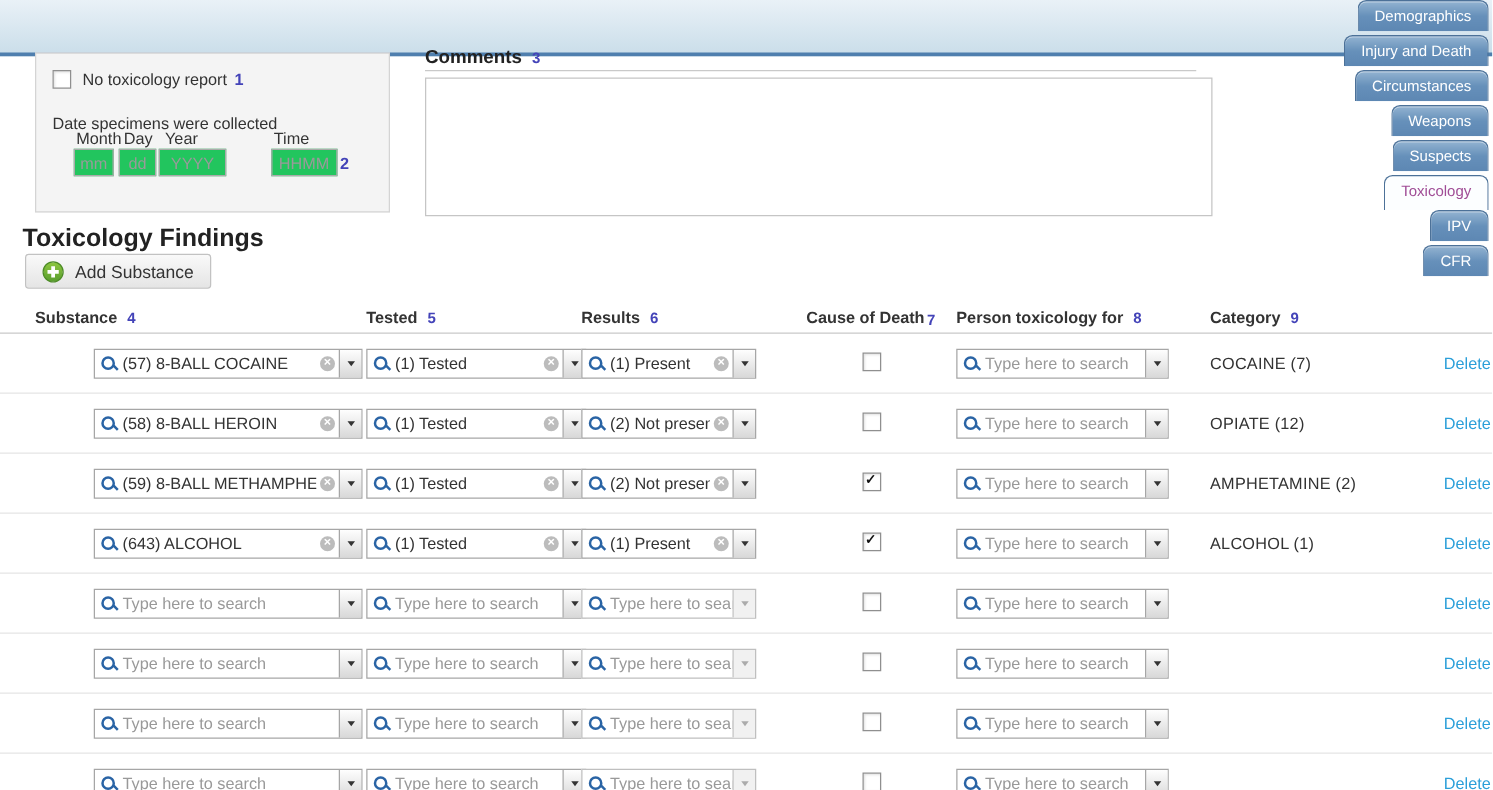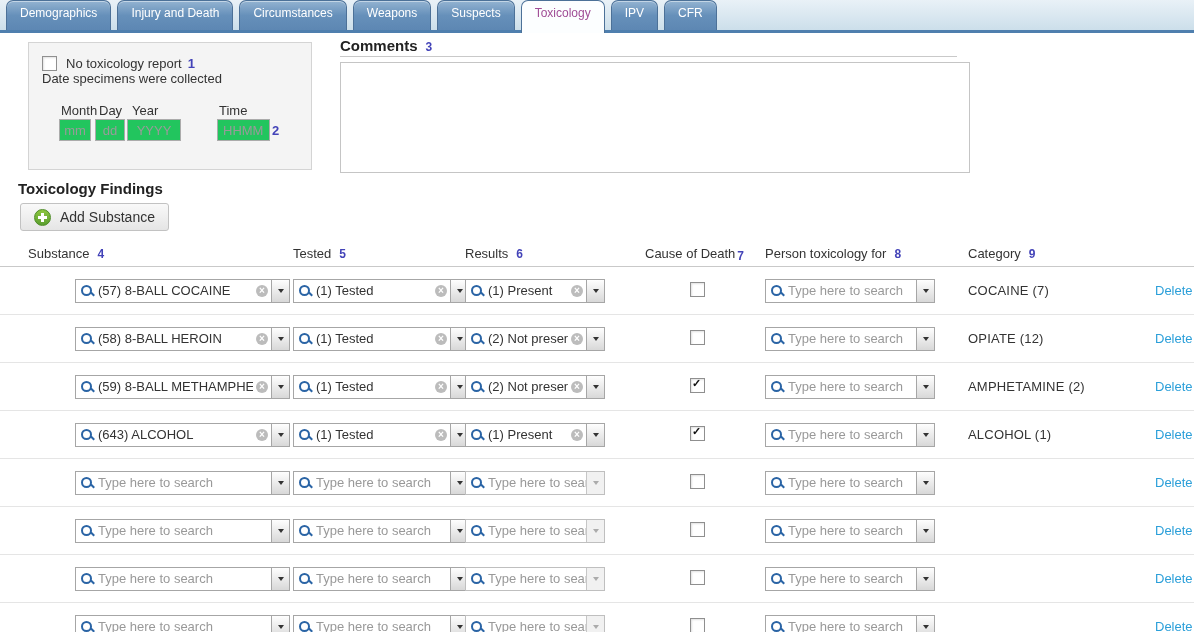--- a/index.html
+++ b/index.html
@@ -1,69 +1,69 @@
 <!DOCTYPE html>
 <html><head>
 <meta charset="utf-8">
 <style>
   html,body{margin:0;padding:0;}
   #page{width:1194px;height:632px;position:relative;overflow:hidden;background:#fff;
         font-family:"Liberation Sans",sans-serif;font-size:13px;color:#333;}
 
   
-  .tabstrip{position:relative;height:33px;background:linear-gradient(#e9f1f7,#c9dde9);
-            display:flex;padding-left:3px;}
+  .tabstrip{position:relative;height:45px;background:linear-gradient(#e9f1f7,#c9dde9);
+            display:flex;align-items:flex-end;padding-left:3px;flex-direction:column;}
   .tabbar{position:absolute;left:0;right:0;bottom:0;height:3px;background:#4f7fae;}
   .tab{position:relative;z-index:1;margin:0 3px 3px 3px;
        background:linear-gradient(#93b3d1 0%,#6690ba 50%,#5d87b3 100%);
        border:1px solid #4c7198;border-bottom:none;border-radius:7px 7px 0 0;
        color:#fff;font-size:12px;padding:5px 13px;cursor:pointer;white-space:nowrap;
        box-shadow:inset 0 1px 0 rgba(255,255,255,.45);}
   .tab.active{background:#fcfeff;color:#a04d96;margin-bottom:0;padding-bottom:8px;z-index:2;
        box-shadow:none;}
 
   .num{color:#4343b8;font-weight:bold;}
 
   
   .toxpanel{position:absolute;left:28px;top:42px;width:282px;height:126px;
             background:#f4f4f4;border:1px solid #d4d4d4;}
   .noreport{position:absolute;left:13px;top:13px;display:flex;align-items:flex-start;}
   .noreport .lbl{margin-left:9px;}
   .noreport .num{margin-left:6px;}
-  .datetitle{position:absolute;left:13px;top:28px;}
+  .datetitle{position:absolute;left:13px;top:48px;}
   .dlabel{position:absolute;top:60px;color:#333;}
   .dinput{position:absolute;top:76px;height:20px;border:1px solid #ababab;background:#22c55e;
           font:13px "Liberation Sans",sans-serif;color:#444;padding:0 2px;text-align:center;box-sizing:content-box;}
   .dinput::placeholder{color:#9a9a9a;opacity:1;}
   .timenum{position:absolute;left:243px;top:80px;}
 
   
   .comments-title{position:absolute;left:340px;top:37px;font-weight:bold;font-size:15px;color:#222;}
   .comments-title .num{font-size:12px;margin-left:8px;}
   .comments-rule{position:absolute;left:340px;top:56px;width:617px;height:1px;background:#c9c9c9;}
   .comments-box{position:absolute;left:340px;top:62px;width:620px;height:101px;
                 border:1px solid #c5c5c5;resize:none;font:13px "Liberation Sans",sans-serif;padding:4px;}
 
   
-  .findings-title{position:absolute;left:18px;top:180px;font-weight:bold;font-size:15px;color:#222;}
+  .findings-title{position:absolute;left:18px;top:180px;font-weight:bold;font-size:20px;color:#222;}
   .add-btn{position:absolute;left:20px;top:203px;height:28px;display:inline-flex;align-items:center;gap:9px;
            padding:0 13px;background:linear-gradient(#f9f9f9,#e5e5e5);border:1px solid #c2c2c2;
            border-radius:3px;font-size:14px;color:#333;cursor:pointer;}
   .plus{width:15px;height:15px;border-radius:50%;flex:none;
         background:linear-gradient(#8dc63f,#5a9e2f);border:1px solid #4d8c26;position:relative;}
   .plus::before{content:"";position:absolute;left:3px;top:6px;width:9px;height:3px;background:#fff;}
   .plus::after{content:"";position:absolute;left:6px;top:3px;width:3px;height:9px;background:#fff;}
 
   
   .table{position:absolute;left:0;top:240px;right:0;}
   .thead,.trow{display:grid;grid-template-columns:265px 172px 180px 120px 203px 187px 1fr;
                padding-left:28px;align-items:center;}
   .thead{height:26px;border-bottom:1px solid #c9c9c9;}
   .trow{height:47px;border-bottom:1px solid #e5e5e5;}
-  .hlabel{font-weight:normal;font-size:13px;color:#333;}
+  .hlabel{font-weight:bold;font-size:13px;color:#333;}
   .hnum{color:#4343b8;font-weight:bold;font-size:12px;margin-left:8px;}
   .hnum.sub{position:relative;top:2px;margin-left:2px;}
 
   .combo{display:inline-flex;align-items:center;height:24px;background:#fff;
          border:1px solid #a6a6a6;box-sizing:border-box;cursor:text;}
   .w-sub{width:215px;margin-left:47px;} .w-tested{width:176px;} .w-results{width:140px;} .w-person{width:170px;}
   .cval{flex:1;overflow:hidden;white-space:nowrap;font-size:13px;color:#333;}
   .combo.empty .cval{color:#999;}
   .mag{width:13px;height:13px;position:relative;flex:none;margin:0 4px 0 5px;}
   .mag::before{content:"";position:absolute;left:0;top:1px;width:7px;height:7px;

